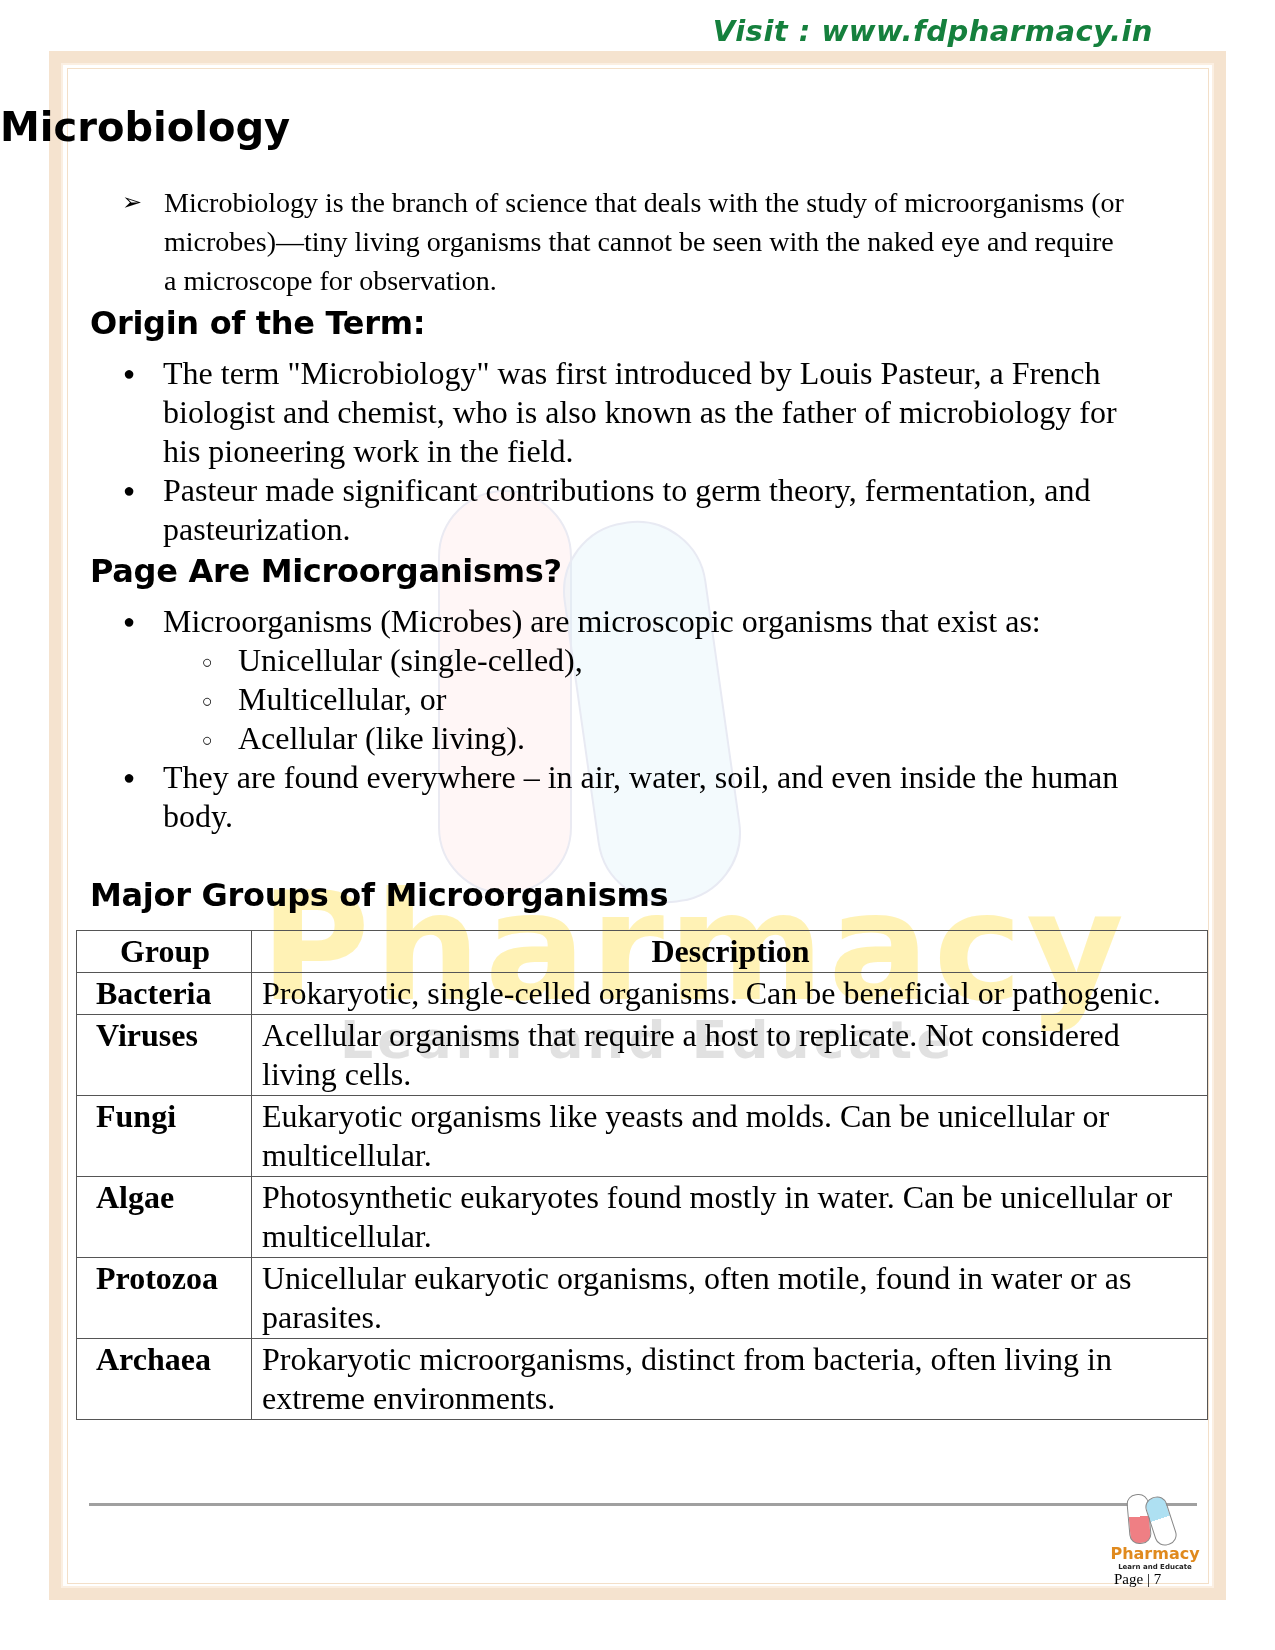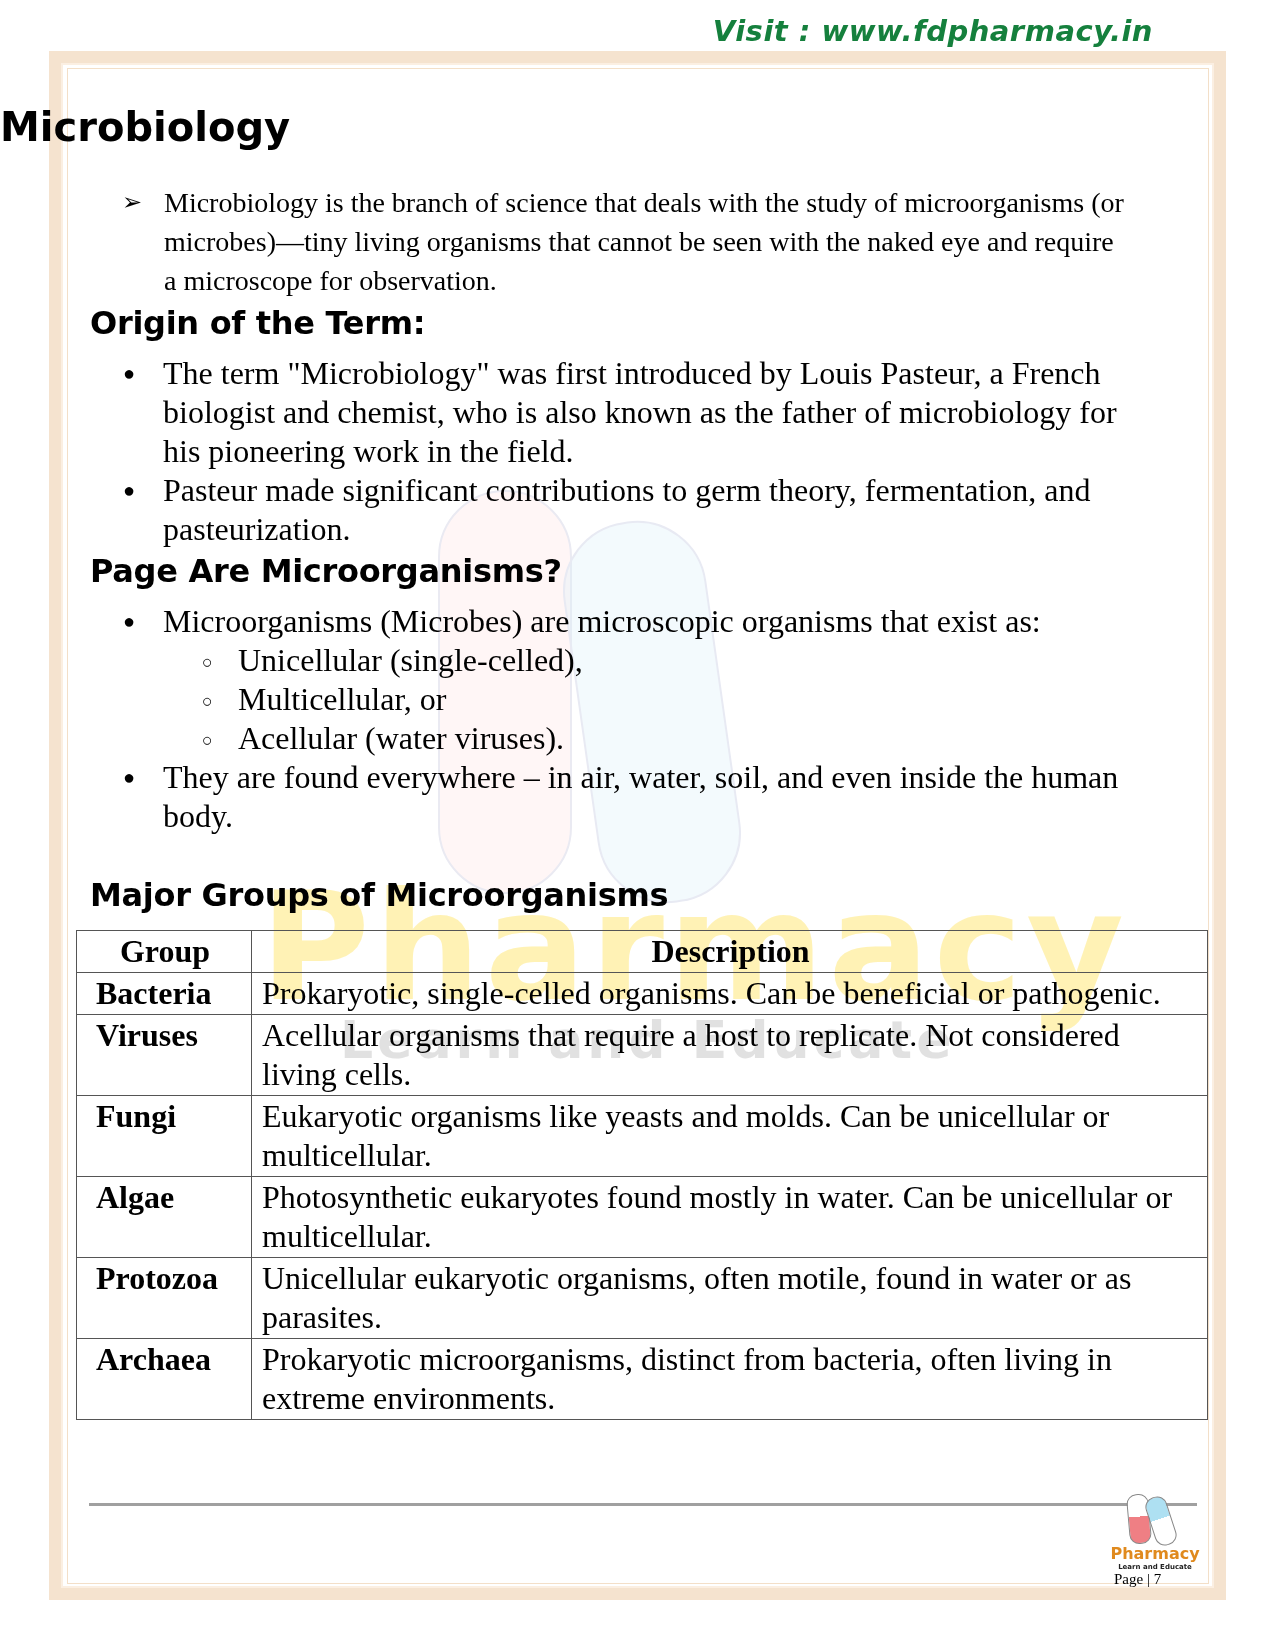--- a/index.html
+++ b/index.html
@@ -119,21 +119,21 @@
     <div class="li sub">
       <span class="bullet">○</span>
       <span>Unicellular (single-celled),</span>
     </div>
     <div class="li sub">
       <span class="bullet">○</span>
       <span>Multicellular, or</span>
     </div>
     <div class="li sub">
       <span class="bullet">○</span>
-      <span>Acellular (water viruses).</span>
+      <span>Acellular (like living).</span>
     </div>
     <div class="li">
       <span class="bullet">●</span>
       <span>They are found everywhere – in air, water, soil, and even inside the human body.</span>
     </div>
   </div>
 
   <div class="h2" style="top:876px;">Major Groups of Microorganisms</div>
 
   <table class="groups">

